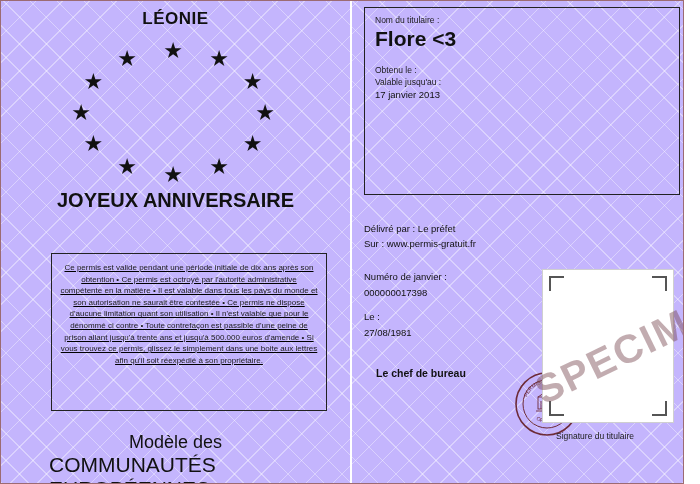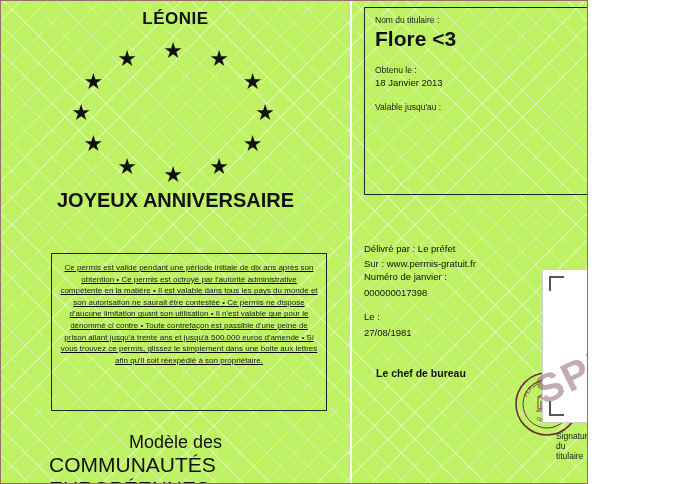--- a/index.html
+++ b/index.html
@@ -5,24 +5,24 @@
   html, body {
     margin: 0;
     padding: 0;
     background: #ffffff;
   }
   body {
     font-family: "Liberation Sans", sans-serif;
   }
   #card {
     position: relative;
-    width: 588px;
+    width: 684px;
     height: 484px;
     overflow: hidden;
-    background: #bef264;
+    background: #c4b5fd;
     box-sizing: border-box;
     border: 1px solid #9c6b72;
   }
   
   #hatch {
     position: absolute;
     inset: 0;
     background-image:
       repeating-linear-gradient(45deg, rgba(255,255,255,0.38) 0px, rgba(255,255,255,0.38) 1px, rgba(255,255,255,0) 1px, rgba(255,255,255,0) 19px),
       repeating-linear-gradient(-45deg, rgba(255,255,255,0.38) 0px, rgba(255,255,255,0.38) 1px, rgba(255,255,255,0) 1px, rgba(255,255,255,0) 19px);
@@ -149,21 +149,20 @@
     color: #111;
     margin: 0 0 14px 0;
   }
   #issuer-block {
     position: absolute;
     top: 220px;
     left: 12px;
     font-size: 9.5px;
     color: #111;
     line-height: 1.6;
-    margin-top: 20px;
   }
   #permit-number-block {
     position: absolute;
     top: 268px;
     left: 12px;
     font-size: 9.5px;
     color: #111;
     line-height: 1.7;
   }
   #date-block {
@@ -292,22 +291,22 @@
   </div>
 
   <div id="divider"></div>
 
   <div class="panel" id="right-panel">
 
     <div id="info-box">
       <p class="lbl">Nom du titulaire :</p>
       <p id="holder-name-value">Flore &lt;3</p>
       <p class="lbl">Obtenu le :</p>
-      <p class="val">18 Janvier 2013</p>
       <p class="lbl">Valable jusqu'au :</p>
+      <p class="val">17 janvier 2013</p>
     </div>
 
     <div id="issuer-block">
       <div>Délivré par : Le préfet</div>
       <div>Sur : www.permis-gratuit.fr</div>
     </div>
 
     <div id="permit-number-block">
       <div>Numéro de janvier :</div>
       <div>000000017398</div>

